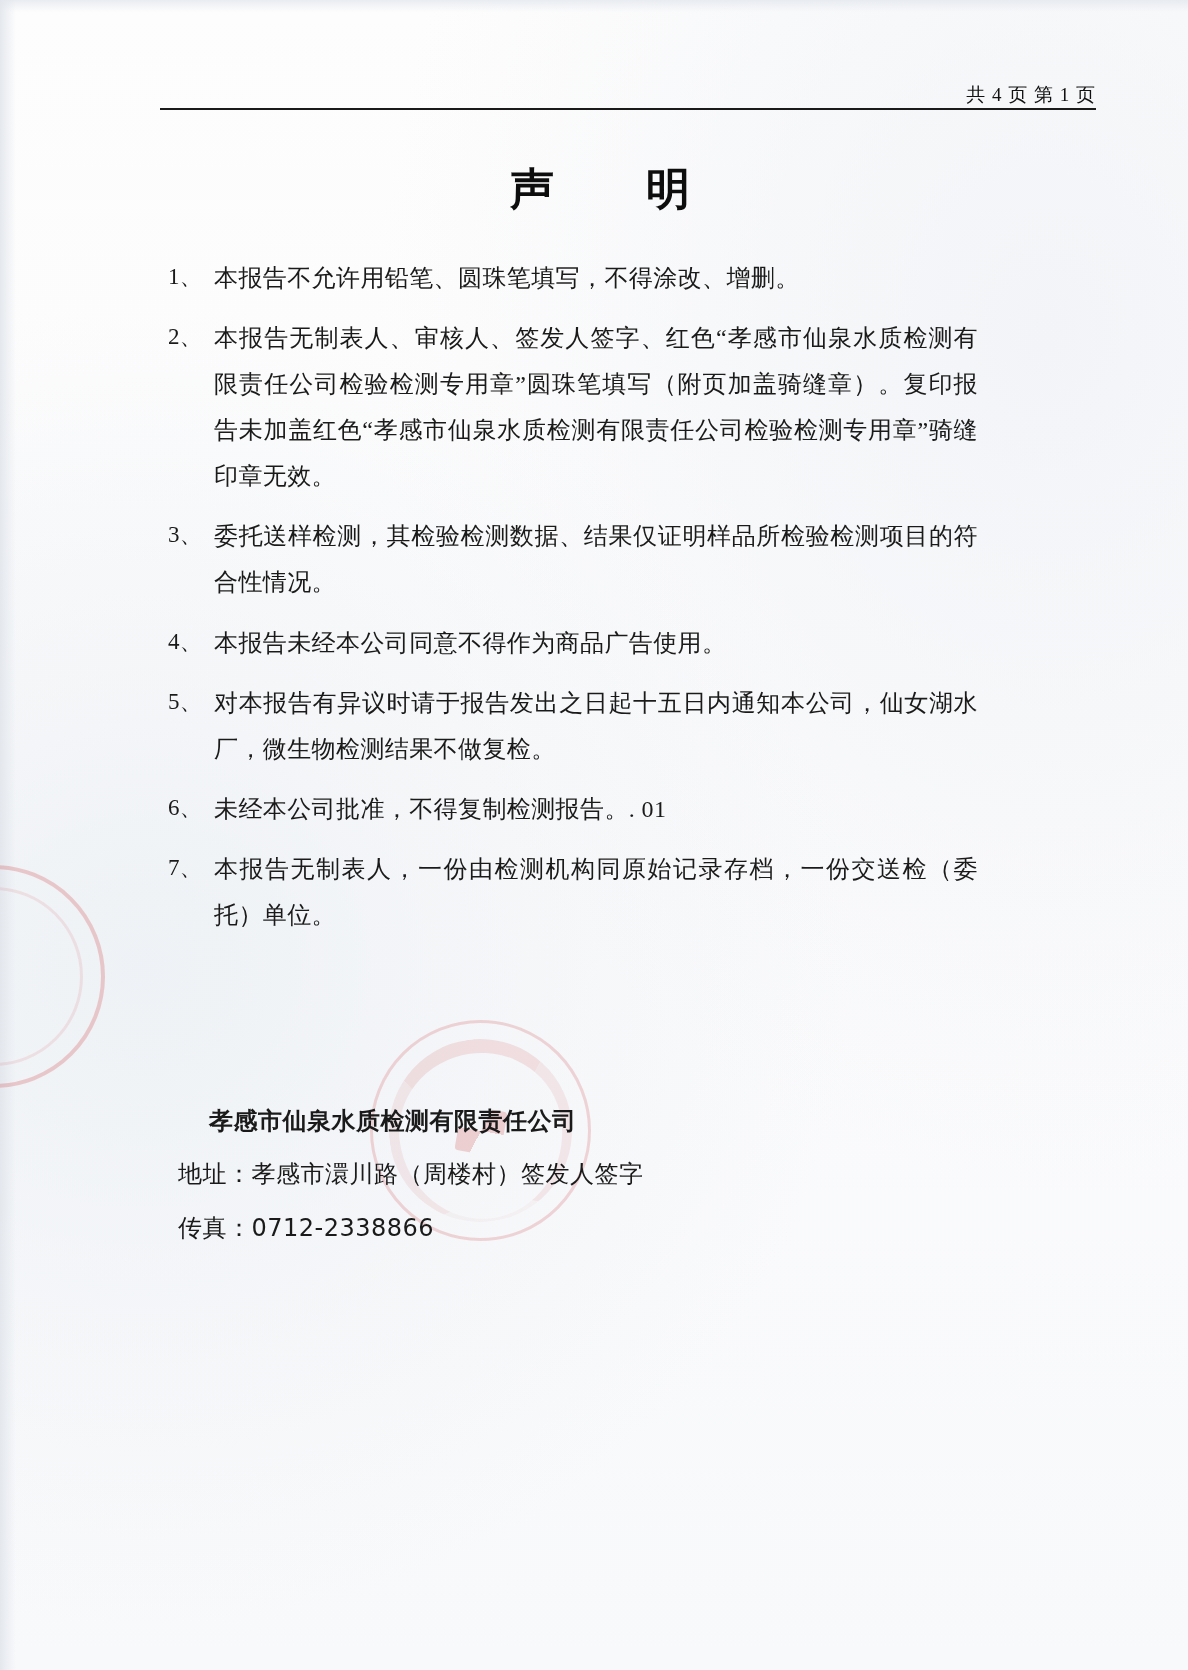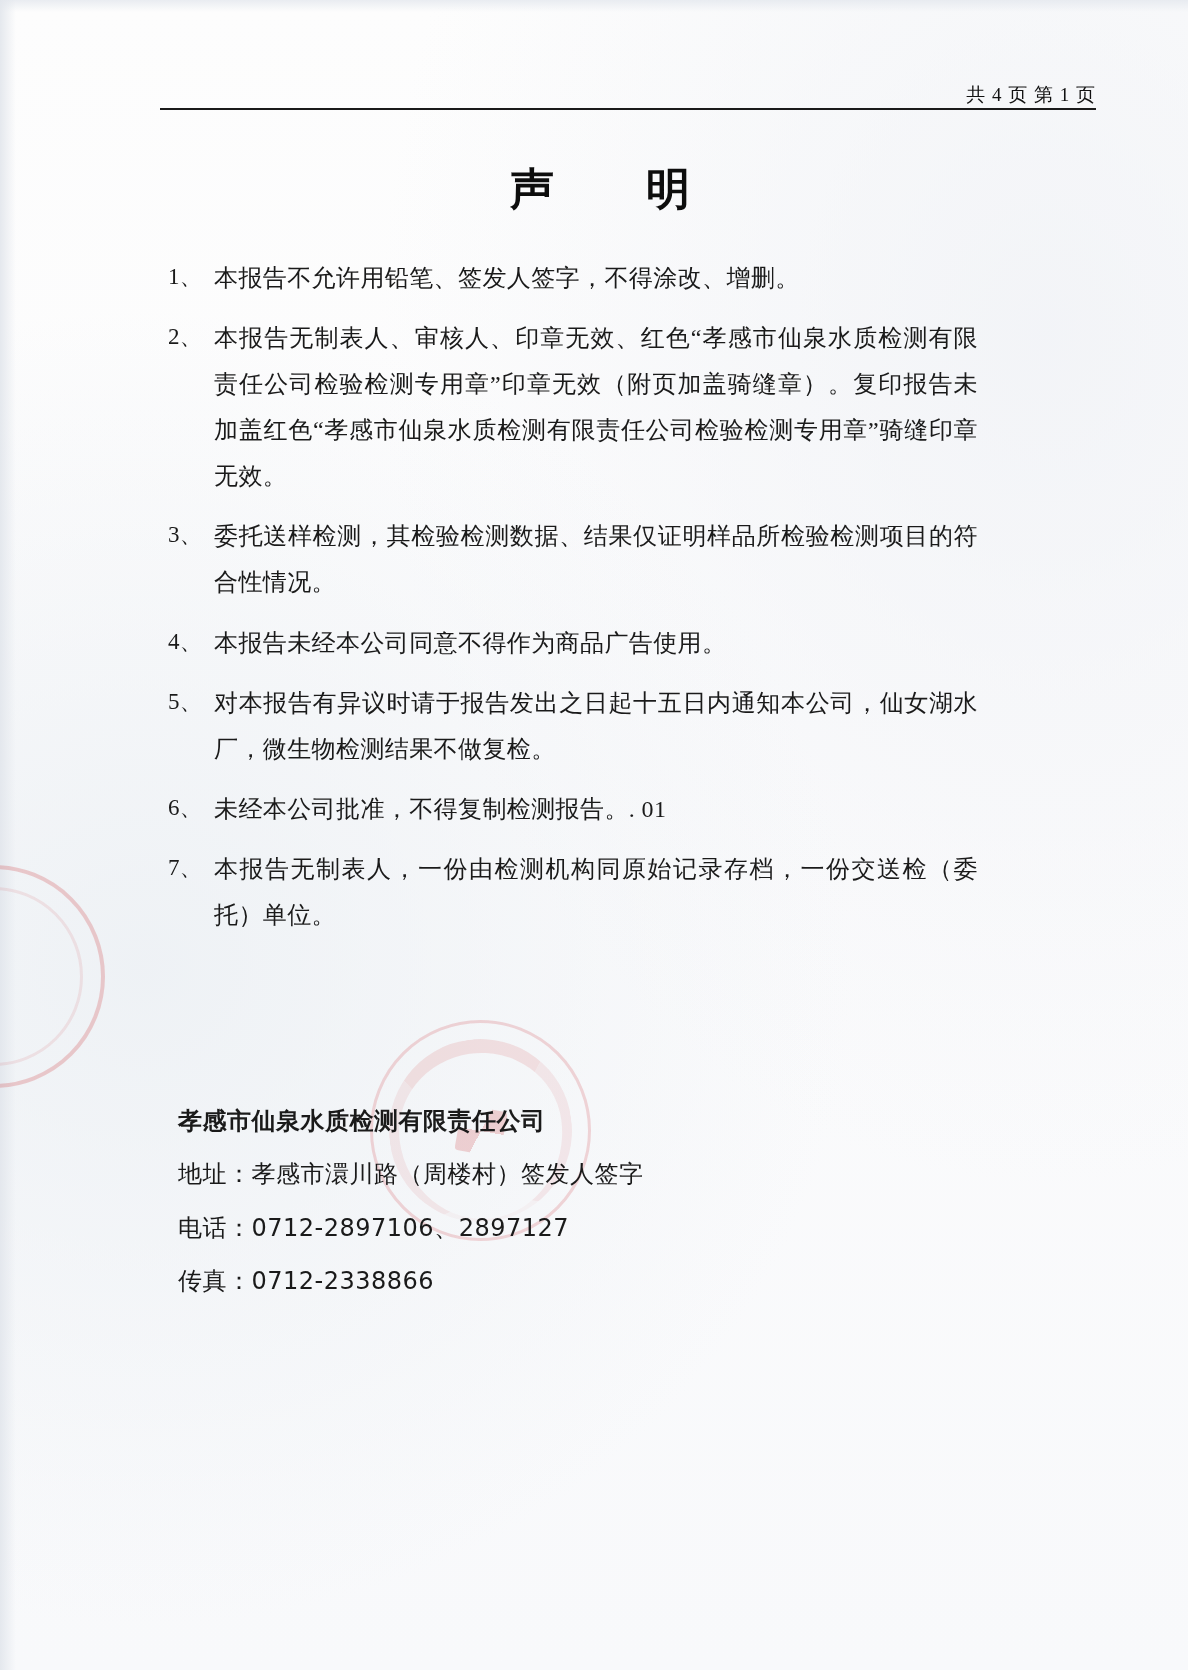--- a/index.html
+++ b/index.html
@@ -83,20 +83,21 @@
     left: 178px;
     width: 760px;
     font-size: 24px;
     line-height: 2.22;
     font-family: "DejaVu Sans", "Liberation Sans", sans-serif;
   }
   .contact-company {
     font-weight: bold;
     font-size: 24px;
     letter-spacing: 0.5px;
+    margin-left: 31px;
   }
   .contact-line {
     letter-spacing: 0.5px;
   }
   
   .seal {
     position: absolute;
     border-radius: 50%;
     pointer-events: none;
   }
@@ -169,26 +170,26 @@
 
   <div class="page-header">共 4 页  第 1 页</div>
   <div class="header-rule"></div>
 
   <div class="doc-title">声　明</div>
 
   <div class="clauses">
 
     <div class="clause">
       <span class="clause-num">1、</span>
-      <span class="clause-text">本报告不允许用铅笔、签发人签字，不得涂改、增删。</span>
+      <span class="clause-text">本报告不允许用铅笔、圆珠笔填写，不得涂改、增删。</span>
     </div>
 
     <div class="clause">
       <span class="clause-num">2、</span>
-      <span class="clause-text">本报告无制表人、审核人、印章无效、红色“孝感市仙泉水质检测有限责任公司检验检测专用章”印章无效（附页加盖骑缝章）。复印报告未加盖红色“孝感市仙泉水质检测有限责任公司检验检测专用章”骑缝印章无效。</span>
+      <span class="clause-text">本报告无制表人、审核人、签发人签字、红色“孝感市仙泉水质检测有限责任公司检验检测专用章”圆珠笔填写（附页加盖骑缝章）。复印报告未加盖红色“孝感市仙泉水质检测有限责任公司检验检测专用章”骑缝印章无效。</span>
     </div>
 
     <div class="clause">
       <span class="clause-num">3、</span>
       <span class="clause-text">委托送样检测，其检验检测数据、结果仅证明样品所检验检测项目的符合性情况。</span>
     </div>
 
     <div class="clause">
       <span class="clause-num">4、</span>
       <span class="clause-text">本报告未经本公司同意不得作为商品广告使用。</span>
@@ -214,17 +215,16 @@
   <div class="seal seal-center">
     <div class="seal-arc"></div>
   </div>
   <div class="seal seal-edge">
     <div class="seal-arc"></div>
   </div>
 
   <div class="contact">
     <div class="contact-company">孝感市仙泉水质检测有限责任公司</div>
     <div class="contact-line">地址：孝感市澴川路（周楼村）签发人签字</div>
-    <div class="contact-line">电话：0712-2897106、2897127</div>
     <div class="contact-line">传真：0712-2338866</div>
   </div>
 
 </div>
 
 </body></html>

